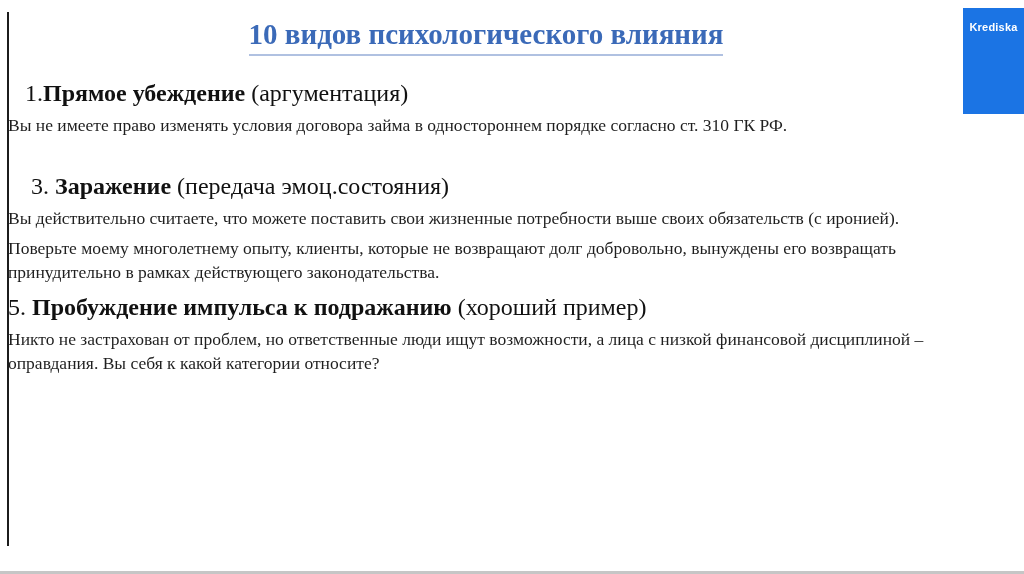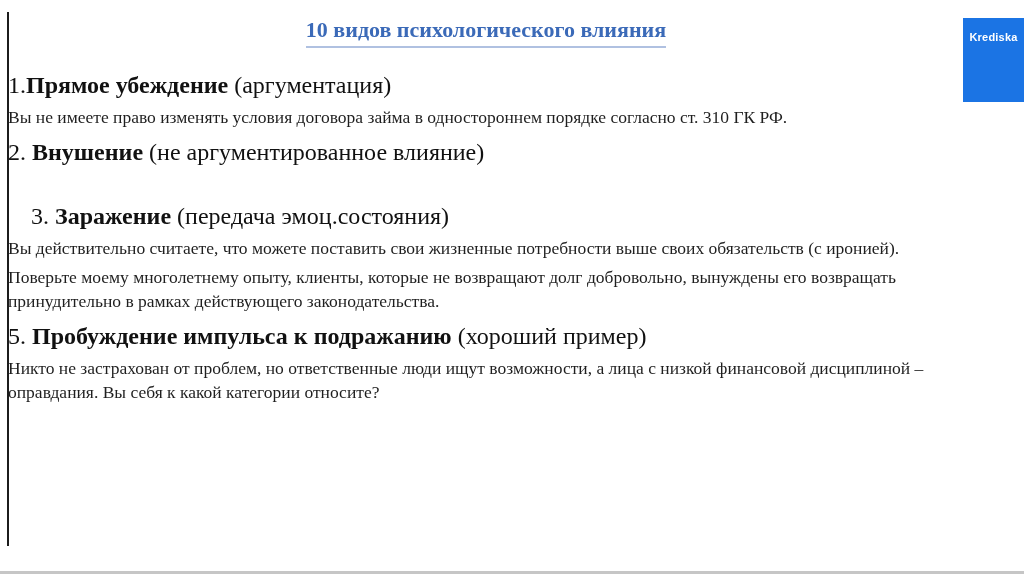--- a/index.html
+++ b/index.html
@@ -28,24 +28,24 @@
     position: absolute;
     left: 0;
     bottom: 0;
     width: 1024px;
     height: 3px;
     background: #c6c6c6;
   }
   
   .brand-badge {
     position: absolute;
-    top: 18px;
+    top: 8px;
     right: 0;
     width: 61px;
-    height: 84px;
+    height: 106px;
     background: #1b74e4;
     text-align: center;
   }
   .brand-badge .brand-label {
     display: inline-block;
     margin-top: 13px;
     color: #ffffff;
     font-family: "Liberation Sans", sans-serif;
     font-weight: bold;
     font-size: 11px;
@@ -54,21 +54,21 @@
   
   .title-row {
     text-align: center;
     margin: 0 60px 0 8px;
     padding-top: 16px;
   }
   .slide-title {
     display: inline-block;
     font-family: "Liberation Serif", serif;
     font-weight: bold;
-    font-size: 22px;
+    font-size: 29px;
     line-height: 1.25;
     color: #3b6ab8;
     border-bottom: 2px solid rgba(80, 118, 188, 0.45);
     padding-bottom: 2px;
   }
   
   .content {
     position: relative;
     padding: 0 44px 0 8px;
   }
@@ -76,20 +76,21 @@
     font-size: 24px;
     line-height: 1.25;
     margin-top: 8px;
     color: #111111;
   }
   .item-heading .item-term {
     font-weight: bold;
   }
   .item-heading.first {
     margin-top: 22px;
+    padding-left: 17px;
   }
   .item-heading.gap-large {
     margin-top: 34px;
     padding-left: 23px;
   }
   .item-example {
     font-size: 17.5px;
     line-height: 1.38;
     margin-top: 5px;
     max-width: 965px;
@@ -110,23 +111,20 @@
   <span class="slide-title">10 видов психологического влияния</span>
 </div>
 
 <div class="content">
 
   <div class="item-heading first">
     <span class="item-number">1.</span><span class="item-term">Прямое убеждение</span><span class="item-detail"> (аргументация)</span>
   </div>
   <div class="item-example">Вы не имеете право изменять условия договора займа в одностороннем порядке согласно ст. 310 ГК РФ.</div>
 
-  <div class="item-heading">
-    <span class="item-number">2. </span><span class="item-term">Внушение</span><span class="item-detail"> (не аргументированное влияние)</span>
-  </div>
 
   <div class="item-heading gap-large">
     <span class="item-number">3. </span><span class="item-term">Заражение</span><span class="item-detail"> (передача эмоц.состояния)</span>
   </div>
   <div class="item-example">Вы действительно считаете, что можете поставить свои жизненные потребности выше своих обязательств (с иронией).</div>
 
   <div class="item-example">Поверьте моему многолетнему опыту, клиенты, которые не возвращают долг добровольно, вынуждены его возвращать принудительно в рамках действующего законодательства.</div>
 
   <div class="item-heading">
     <span class="item-number">5. </span><span class="item-term">Пробуждение импульса к подражанию</span><span class="item-detail"> (хороший пример)</span>

